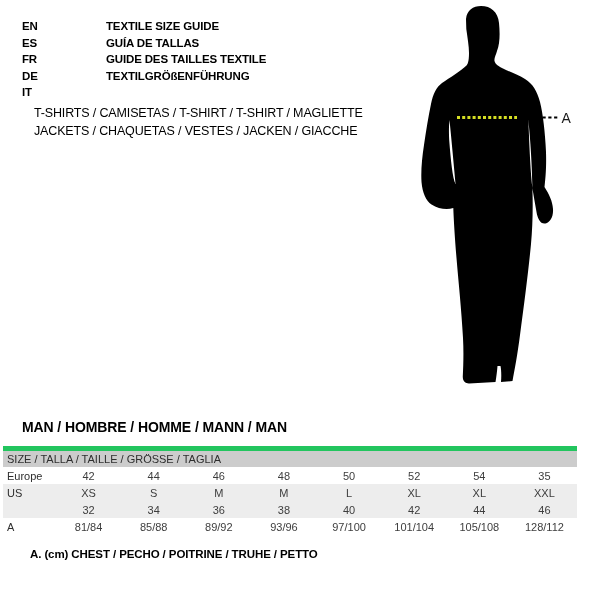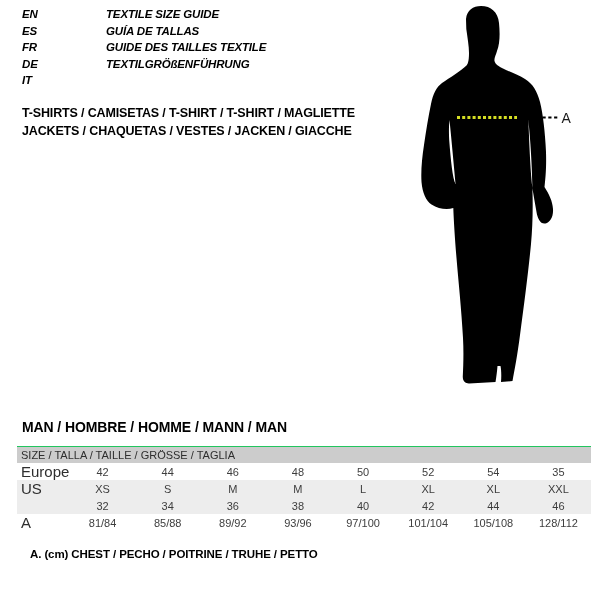--- a/index.html
+++ b/index.html
@@ -1,46 +1,46 @@
 <!DOCTYPE html>
 <html style="--header-bg: #cccccc; --shaded-bg: #ededed;"><head>
 <meta charset="utf-8">
 <style>
   html,body{margin:0;padding:0;background:#fff;}
   .page{position:relative;width:600px;height:600px;background:#fff;overflow:hidden;
         font-family:"Liberation Sans",sans-serif;color:#000;}
 
   
-  .lang-list{position:absolute;left:22px;top:6px;font-style:italic;}
+  .lang-list{position:absolute;left:22px;top:18px;}
   .lang-row{display:flex;height:16.5px;align-items:center;}
   .lang-code{width:36px;font-weight:700;font-size:11.5px;letter-spacing:-0.15px;}
   .lang-label{font-weight:700;font-size:11.5px;letter-spacing:-0.15px;white-space:nowrap;margin-left:48px;}
 
   
   .categories{position:absolute;left:22px;top:105px;}
-  .category-line{font-weight:700;font-size:12.5px;line-height:17.5px;
-                 letter-spacing:-0.15px;white-space:nowrap;}
+  .category-line{font-weight:400;font-size:12.5px;line-height:17.5px;
+                 letter-spacing:-0.15px;white-space:nowrap;margin-left:12px;}
 
   
   .figure{position:absolute;left:400px;top:0;width:200px;height:400px;}
 
   
   .section-title{position:absolute;left:22px;top:419px;font-weight:700;font-size:14px;
                  letter-spacing:-0.1px;white-space:nowrap;}
 
   
-  .size-table{position:absolute;left:17px;top:446px;width:574px;
+  .size-table{position:absolute;left:3px;top:446px;width:574px;
               border-collapse:collapse;table-layout:fixed;
-              border-top:1px solid #22c55e;}
+              border-top:5px solid #22c55e;}
   .size-table th{background:var(--header-bg,#ccc);text-align:left;font-weight:400;
                  font-size:11px;color:#2e2e2e;height:16px;padding:0 0 0 4px;
                  white-space:nowrap;}
   .size-table td{height:17px;text-align:center;color:#3d3d3d;font-weight:400;
                  font-size:11px;padding:0;white-space:nowrap;}
-  .size-table td.row-label{text-align:left;padding-left:4px;color:#2e2e2e;font-size:15px;}
+  .size-table td.row-label{text-align:left;padding-left:4px;color:#2e2e2e;font-size:11px;}
   .size-table tr.shaded td{background:var(--shaded-bg,#ededed);}
 
   
   .footnote{position:absolute;left:22px;top:548px;font-weight:700;font-size:11.5px;
             letter-spacing:-0.1px;white-space:nowrap;margin-left:8px;}
 </style>
 </head>
 <body>
 
 <div class="page">

